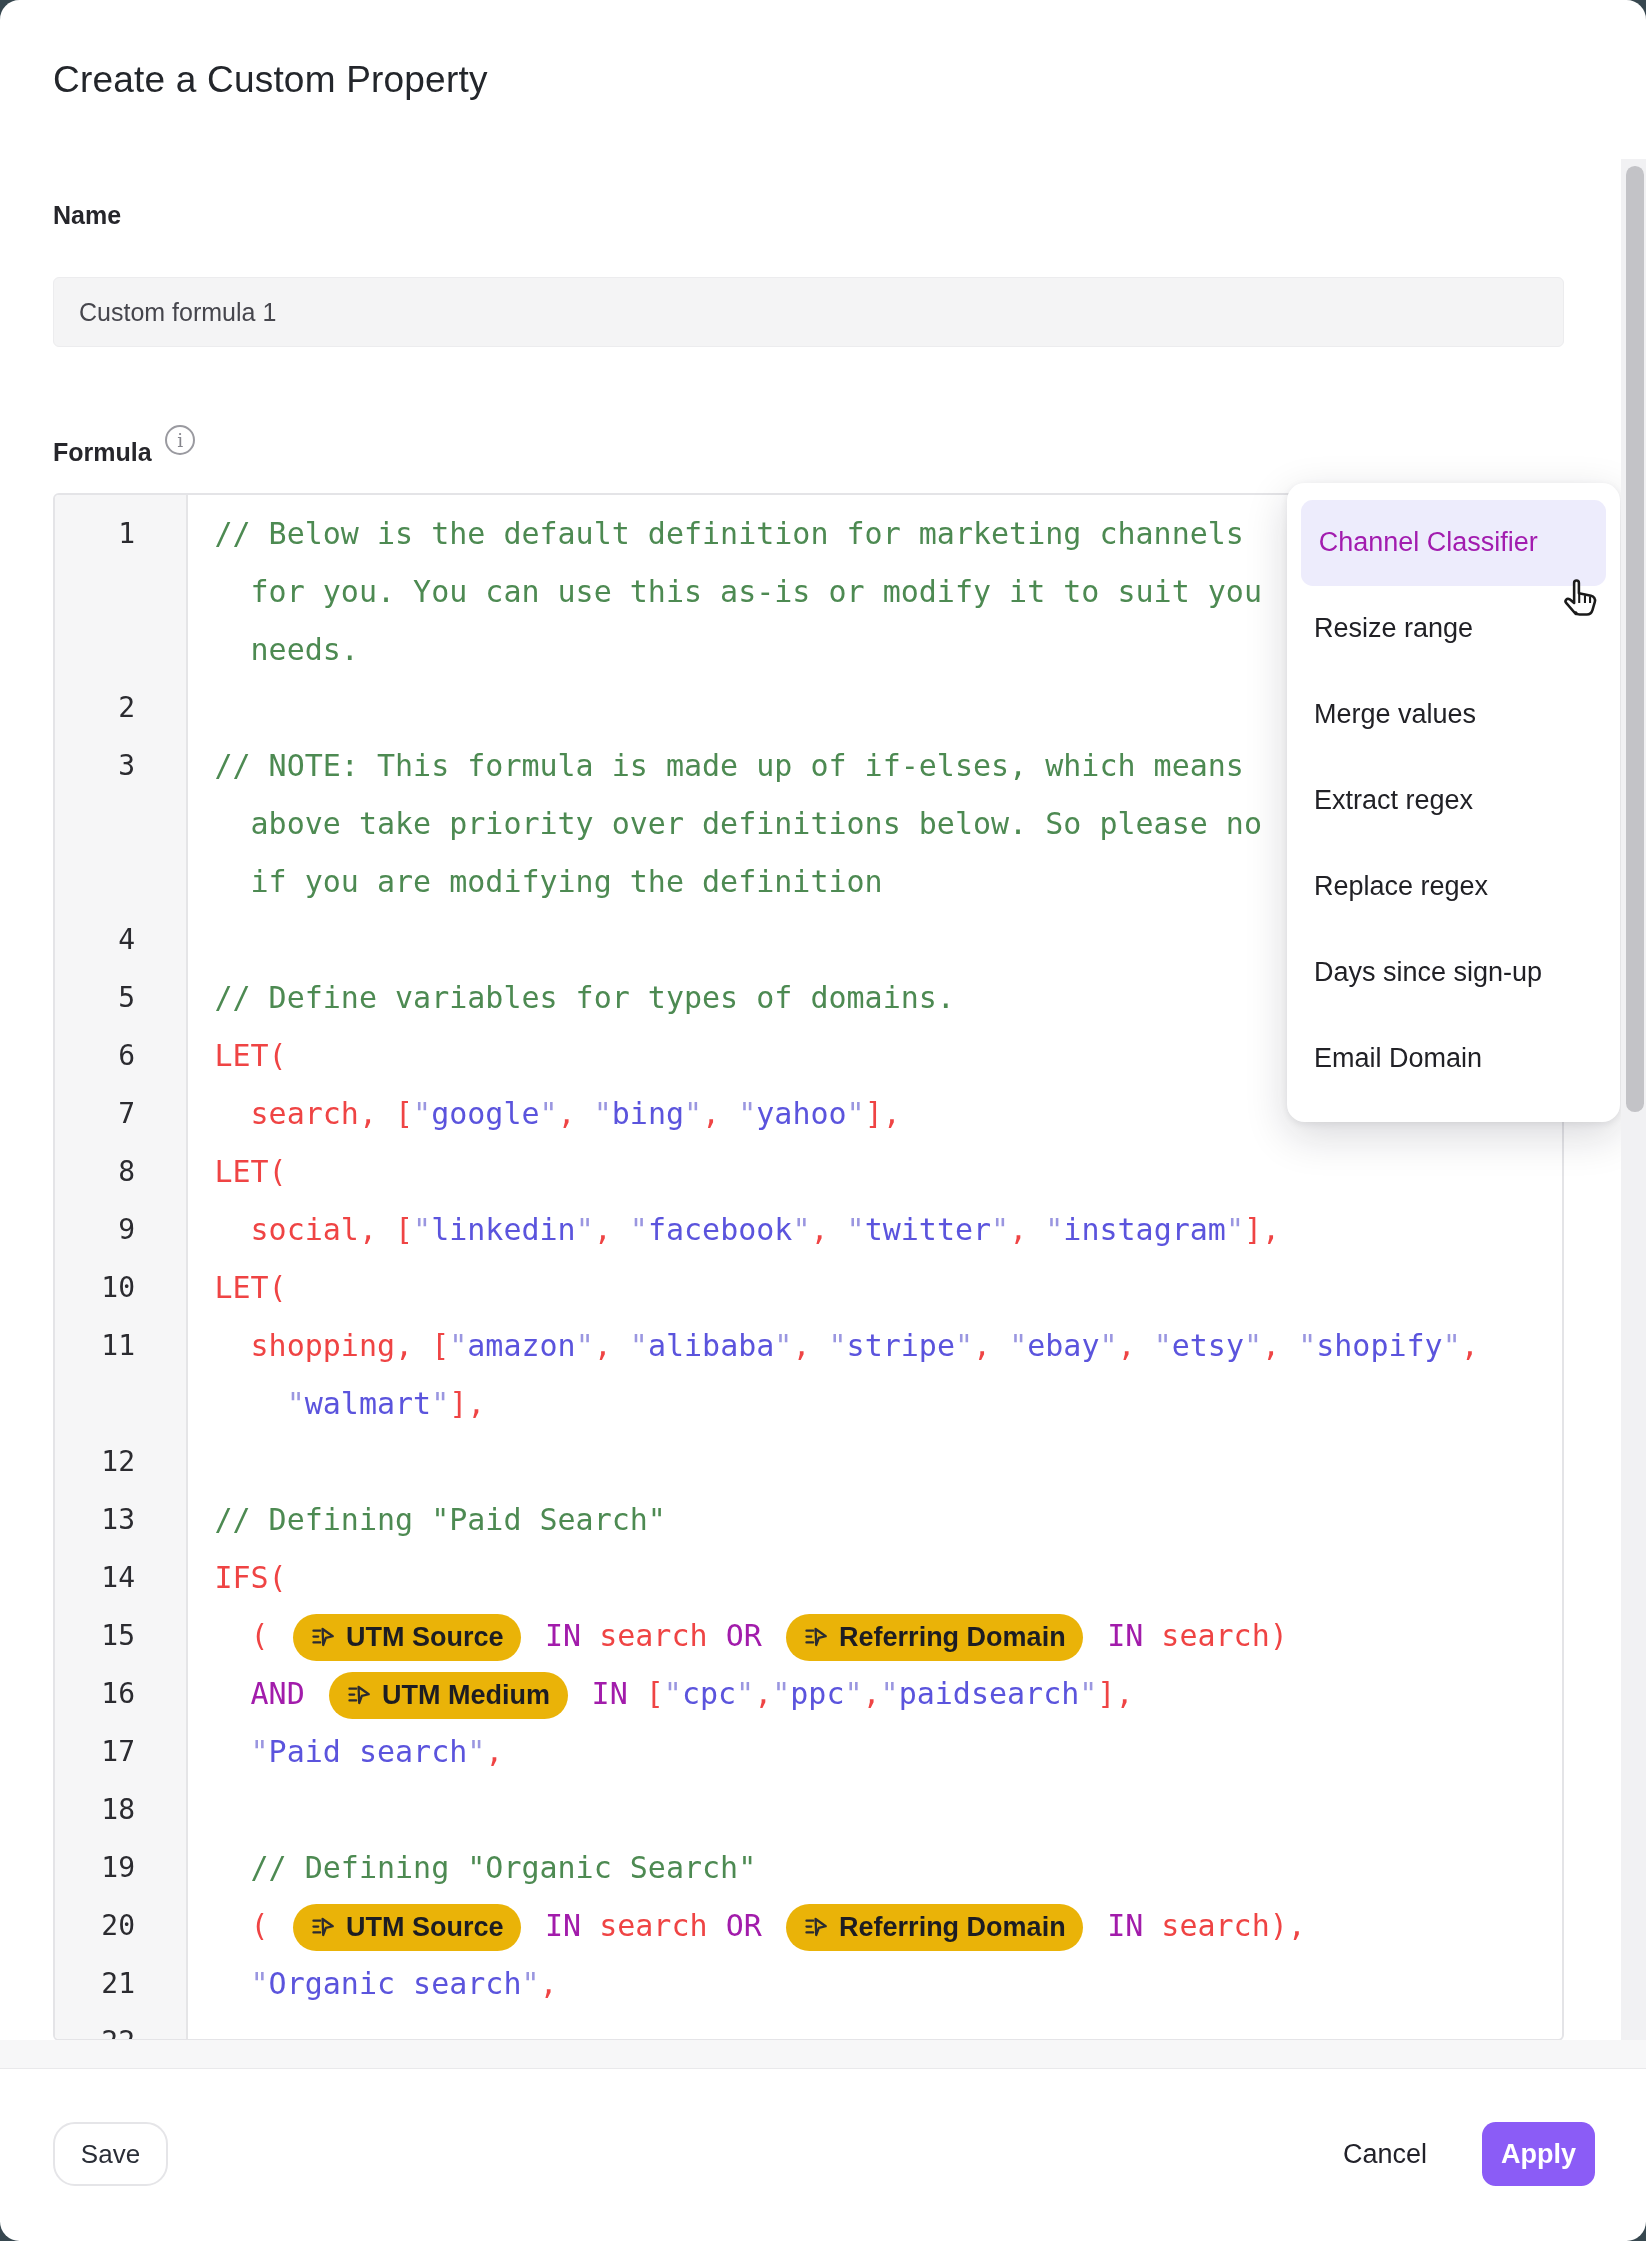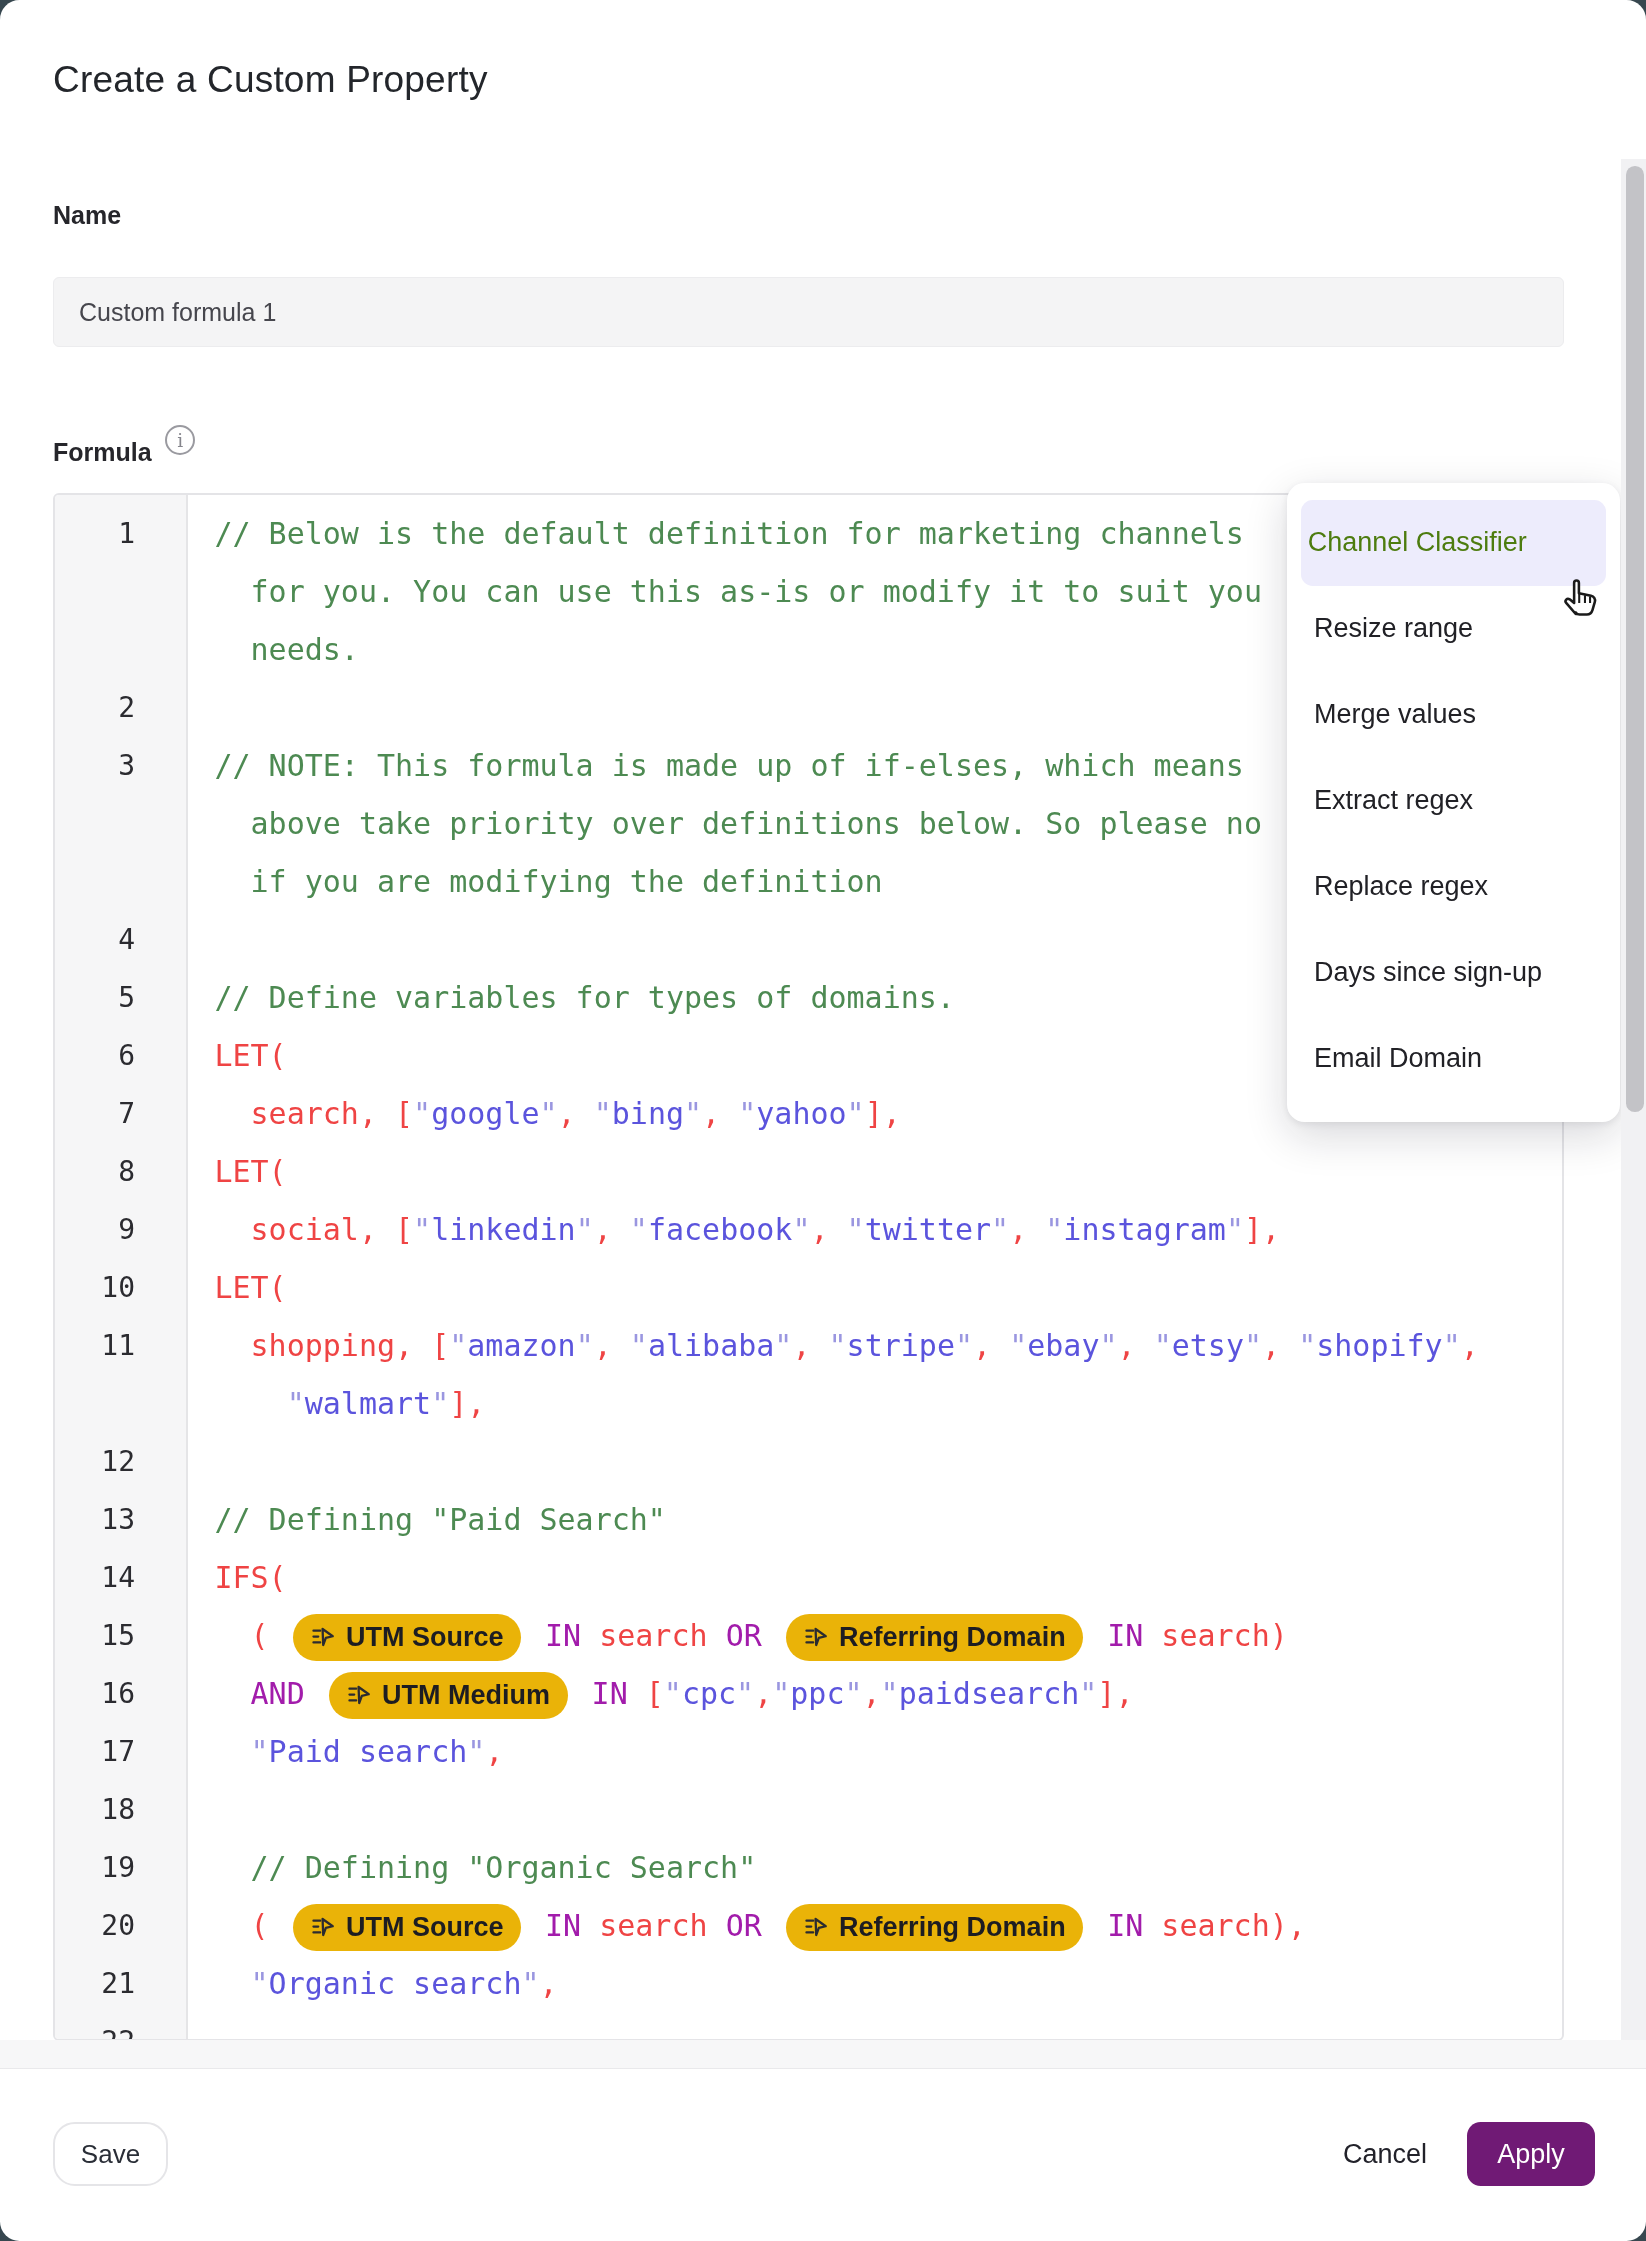--- a/index.html
+++ b/index.html
@@ -31,29 +31,29 @@
   .seg-d { color:#ef4444; }
   .seg-k { color:#a21cab; }
   .seg-s { color:#5b54dd; }
   .seg-q { color:#9a96e0; }
   .chip { display:inline-flex; align-items:center; gap:9.8px; height:47px; background:#eab308; border-radius:23.4px; padding:0 17.6px; margin:0 5.9px; vertical-align:middle; font-family:"Liberation Sans",sans-serif; font-size:27px; font-weight:600; color:#1d1d22; }
   .chip svg { flex:0 0 auto; }
 
   
   #insert-menu { position:absolute; left:1287px; top:483px; width:333px; height:639px; background:#ffffff; border-radius:17.6px; box-shadow:0 13.7px 43px rgba(20,20,40,.16), 0 2px 7.8px rgba(20,20,40,.08); padding:16.6px 0; }
   .menu-item { height:86px; display:flex; align-items:center; padding-left:27px; font-size:27px; font-weight:500; color:#212126; cursor:pointer; }
-  .menu-item.active { background:#edecfc; color:#4d7c0f; border-radius:11.7px; margin:0 13.7px; padding-left:7px; }
+  .menu-item.active { background:#edecfc; color:#a21caf; border-radius:11.7px; margin:0 13.7px; padding-left:18px; }
 
   #cursor-hand { position:absolute; left:1555px; top:571px; width:51px; height:51px; pointer-events:none; }
 
   
   #footer-strip { position:absolute; left:0; top:2040px; width:100%; height:29px; background:#f7f7f8; border-bottom:1px solid #e9e9eb; }
   #save-btn { position:absolute; left:53px; top:2122px; width:115px; height:64px; background:#ffffff; border:2px solid #e5e5e8; border-radius:22px; font-size:26px; font-weight:500; color:#2a2e37; font-family:"Liberation Sans",sans-serif; cursor:pointer; }
   #cancel-btn { position:absolute; right:219px; top:2122px; height:64px; display:flex; align-items:center; font-size:27px; font-weight:500; color:#22222a; background:none; border:none; font-family:"Liberation Sans",sans-serif; cursor:pointer; }
-  #apply-btn { position:absolute; right:51px; top:2122px; width:128px; height:64px; background:#701a75; border:none; border-radius:13.7px; color:#ffffff; font-size:27px; font-weight:400; font-family:"Liberation Sans",sans-serif; cursor:pointer; }
+  #apply-btn { position:absolute; right:51px; top:2122px; width:113px; height:64px; background:#8b5cf6; border:none; border-radius:13.7px; color:#ffffff; font-size:27px; font-weight:700; font-family:"Liberation Sans",sans-serif; cursor:pointer; }
 
   
   #scroll-track { position:absolute; left:1621px; top:159px; width:25px; height:1881px; background:#f1f1f3; }
   #scroll-thumb { position:absolute; left:1626px; top:166px; width:17.6px; height:946px; background:#c3c3c7; border-radius:8.8px; }
 </style>
 </head>
 <body>
 
 <div id="stage">
   <div id="modal">

